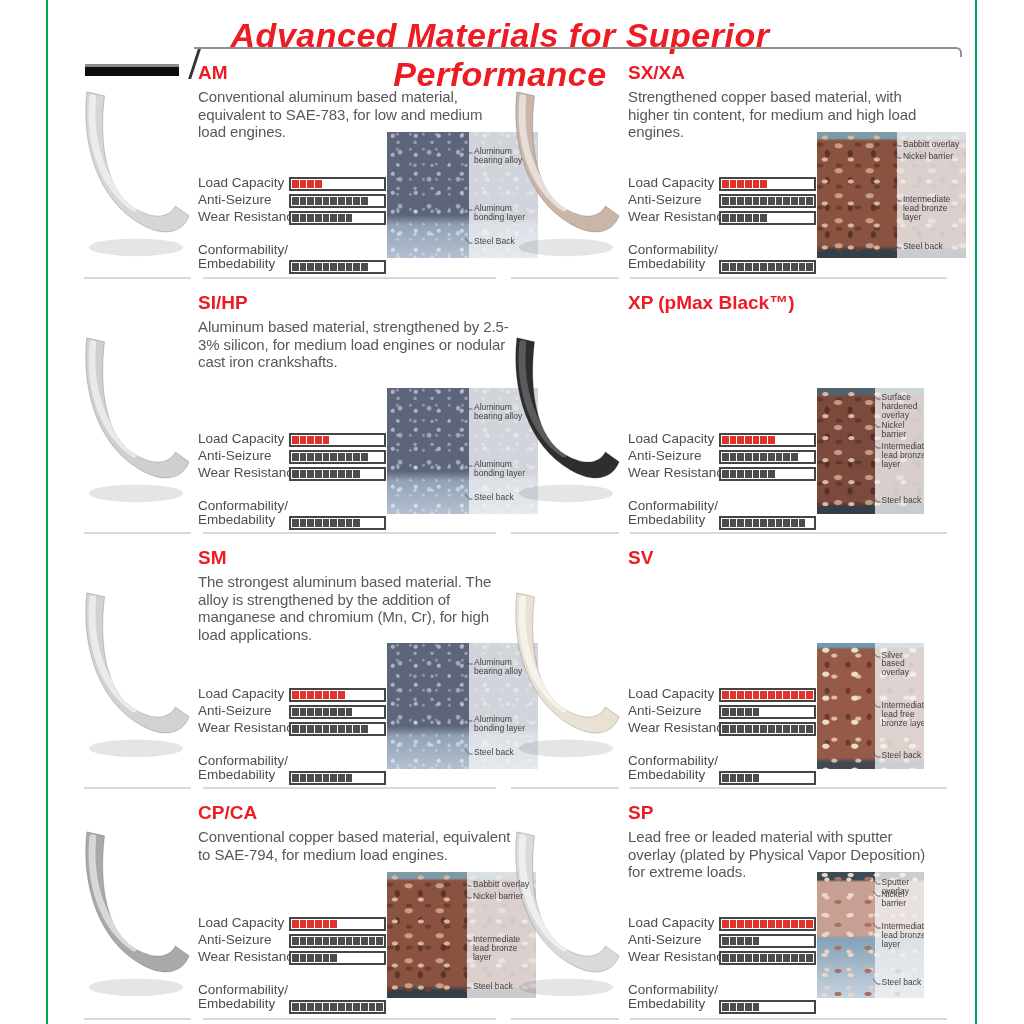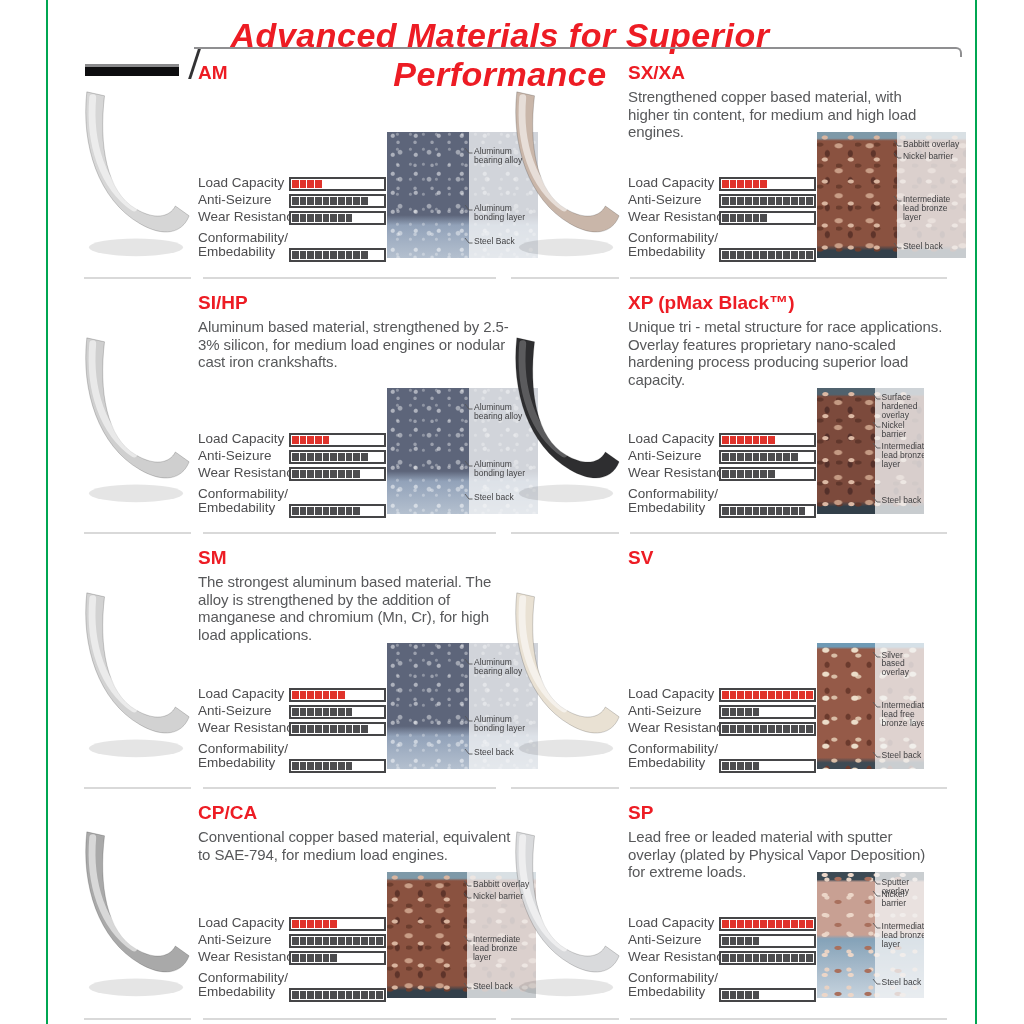--- a/index.html
+++ b/index.html
@@ -26,21 +26,21 @@
   .shell{stroke:rgba(0,0,0,.18);stroke-width:1;}
   .shell-hl{fill:none;stroke:#ffffff;stroke-opacity:.55;stroke-width:7;stroke-linecap:round;}
 
   .code{position:absolute;left:123px;top:0;margin:0;font-size:19px;font-weight:bold;color:#ed1c24;}
   .desc{position:absolute;left:123px;top:26px;width:316px;margin:0;font-size:15px;line-height:1.17;
         color:#57585a;letter-spacing:-.1px;}
 
   .ratings{position:absolute;left:123px;top:114px;width:195px;}
   .shift .ratings{top:140px}
   .rrow{position:relative;height:17px;}
-  .rrow.conf{height:32px;margin-top:4px;}
+  .rrow.conf{height:32px;margin-top:16px;}
   .rlabel{font-size:13.5px;color:#4d4d4f;white-space:nowrap;line-height:1.05;}
   .bar{position:absolute;left:91px;top:1px;width:97px;height:14px;box-sizing:border-box;
        border:2px solid #454547;background:#fff;display:flex;gap:1px;padding:1px;}
   .rrow.conf .bar{top:auto;bottom:1px;}
   .seg{flex:1;}
   .seg.on-red{background:#e0332b;}
   .seg.on-dark{background:#4c4c4e;}
   .seg.off{background:transparent;}
 
   .xsec{position:absolute;left:312px;top:70px;width:107px;height:126px;overflow:hidden;}
@@ -99,20 +99,21 @@
 
   <section class="card c0">
 
   <svg class="bearing" viewBox="0 0 120 185">
     <ellipse cx="60" cy="166" rx="48" ry="9" fill="rgba(0,0,0,.10)"></ellipse>
     <path class="shell" d="M10,8 C4,62 22,118 64,142 C88,156 107,152 114,134 L100,124 C94,136 78,138 60,127 C30,110 22,62 28,12 Z" style="fill: rgb(214, 214, 214);"></path>
     <path class="shell-hl" d="M16,14 C12,60 26,104 58,126"></path>
   </svg>
 
     <h2 class="code">AM</h2>
+    <p class="desc">Conventional aluminum based material, equivalent to SAE-783, for low and medium load engines.</p>
     <div class="ratings">
         <div class="rrow">
           <div class="rlabel">Load Capacity</div>
           <div class="bar">
             <span class="seg on-red"></span>
             <span class="seg on-red"></span>
             <span class="seg on-red"></span>
             <span class="seg on-red"></span>
             <span class="seg off"></span>
             <span class="seg off"></span>
@@ -410,21 +411,20 @@
 
   <section class="card c3 shift">
 
   <svg class="bearing" viewBox="0 0 120 185">
     <ellipse cx="60" cy="166" rx="48" ry="9" fill="rgba(0,0,0,.10)"></ellipse>
     <path class="shell" d="M10,8 C4,62 22,118 64,142 C88,156 107,152 114,134 L100,124 C94,136 78,138 60,127 C30,110 22,62 28,12 Z" style="fill: rgb(46, 46, 48);"></path>
     <path class="shell-hl" d="M16,14 C12,60 26,104 58,126" style="stroke-opacity: 0.22;"></path>
   </svg>
 
     <h2 class="code">XP (pMax Black™)</h2>
-    <p class="desc">Unique tri - metal structure for race applications. Overlay features proprietary nano-scaled hardening process producing superior load capacity.</p>
     <div class="ratings">
         <div class="rrow">
           <div class="rlabel">Load Capacity</div>
           <div class="bar">
             <span class="seg on-red"></span>
             <span class="seg on-red"></span>
             <span class="seg on-red"></span>
             <span class="seg on-red"></span>
             <span class="seg on-red"></span>
             <span class="seg on-red"></span>

